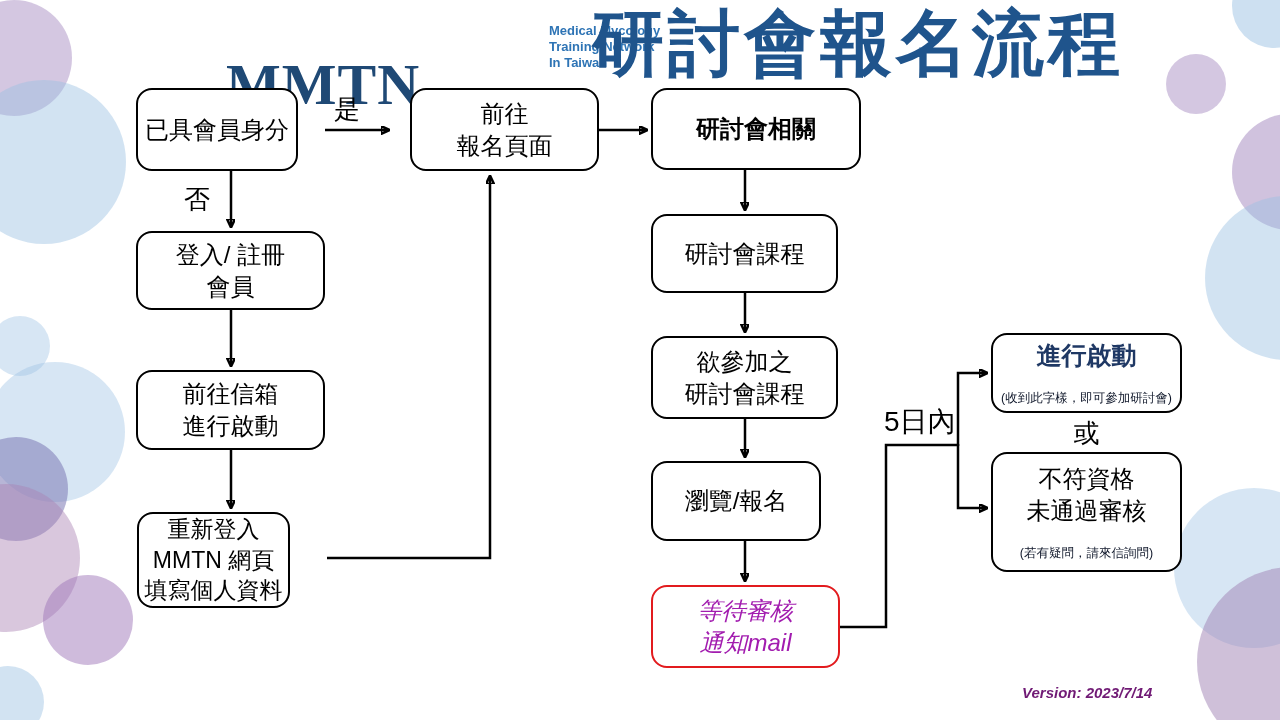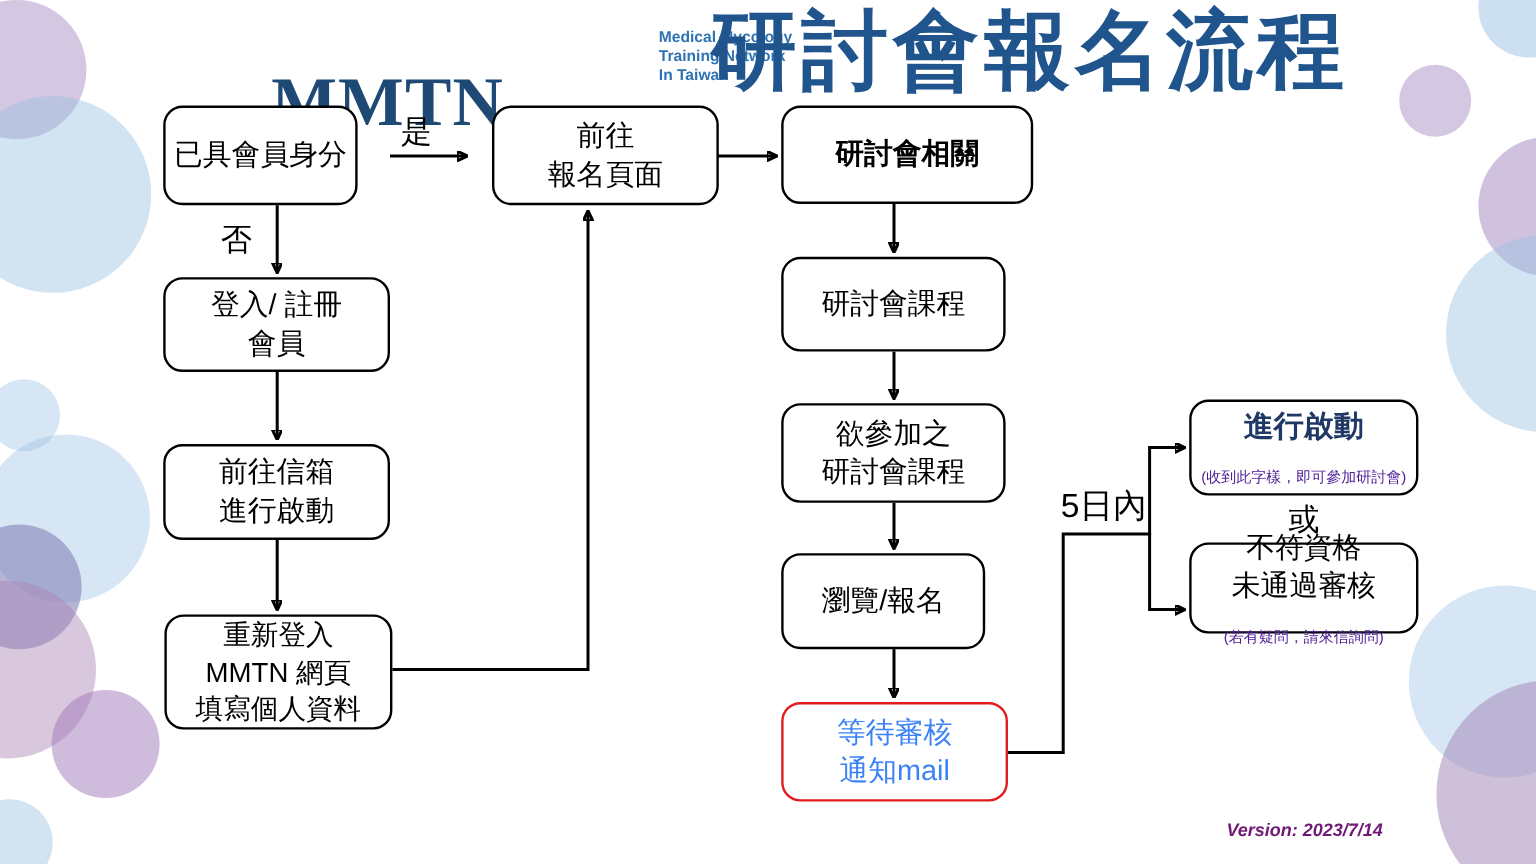--- a/index.html
+++ b/index.html
@@ -30,38 +30,38 @@
   svg.connectors path{fill:none;stroke:#000;stroke-width:2.5px;}
 
   
   .node{
     position:absolute;box-sizing:border-box;background:#fff;
     border:2.5px solid #000;border-radius:16px;
     display:flex;flex-direction:column;align-items:center;justify-content:center;
     text-align:center;
   }
   .node .txt{font-size:24px;line-height:1.32;color:#000;white-space:pre-line;}
-  .node .note{font-size:12.5px;line-height:1.3;color:#4c1d95;margin-top:18px;white-space:pre-line;}
+  .node .note{font-size:12.5px;line-height:1.3;color:#0f172a;margin-top:18px;white-space:pre-line;}
   .node.red{border-color:#E21B1E;}
-  .node.red .txt{color:#3b82f6;}
+  .node.red .txt{color:#a21caf;font-style:italic;}
   .node.success .txt{color:#1F3864;font-weight:800;font-size:25px;}
 
   #n-member{left:136px;top:88px;width:162px;height:83px;}
   #n-login{left:136px;top:231px;width:189px;height:79px;}
   #n-mailbox{left:136px;top:370px;width:189px;height:80px;}
-  #n-relogin{left:137px;top:512px;width:190px;height:96px;}
+  #n-relogin{left:137px;top:512px;width:153px;height:96px;}
   #n-relogin .txt{font-size:23px;}
   #n-regpage{left:410px;top:88px;width:189px;height:83px;}
   #n-related{left:651px;top:88px;width:210px;height:82px;font-weight:bold;}
   #n-courses{left:651px;top:214px;width:187px;height:79px;}
   #n-desired{left:651px;top:336px;width:187px;height:83px;}
   #n-browse{left:651px;top:461px;width:170px;height:80px;}
   #n-wait{left:651px;top:585px;width:189px;height:83px;}
   #n-success{left:991px;top:333px;width:191px;height:80px;}
-  #n-reject{left:991px;top:452px;width:191px;height:76px;}
+  #n-reject{left:991px;top:452px;width:191px;height:120px;}
 
   
   .lbl{position:absolute;color:#000;font-size:26px;line-height:1;}
   #lbl-yes{left:334px;top:96px;}
   #lbl-no{left:184px;top:186px;}
   #lbl-days{left:884px;top:408px;font-size:28px;}
   #lbl-or{left:991px;top:420px;width:191px;text-align:center;}
   .version{
     position:absolute;left:1022px;top:684px;font-size:15px;font-style:italic;
     font-weight:700;color:#701a75;

